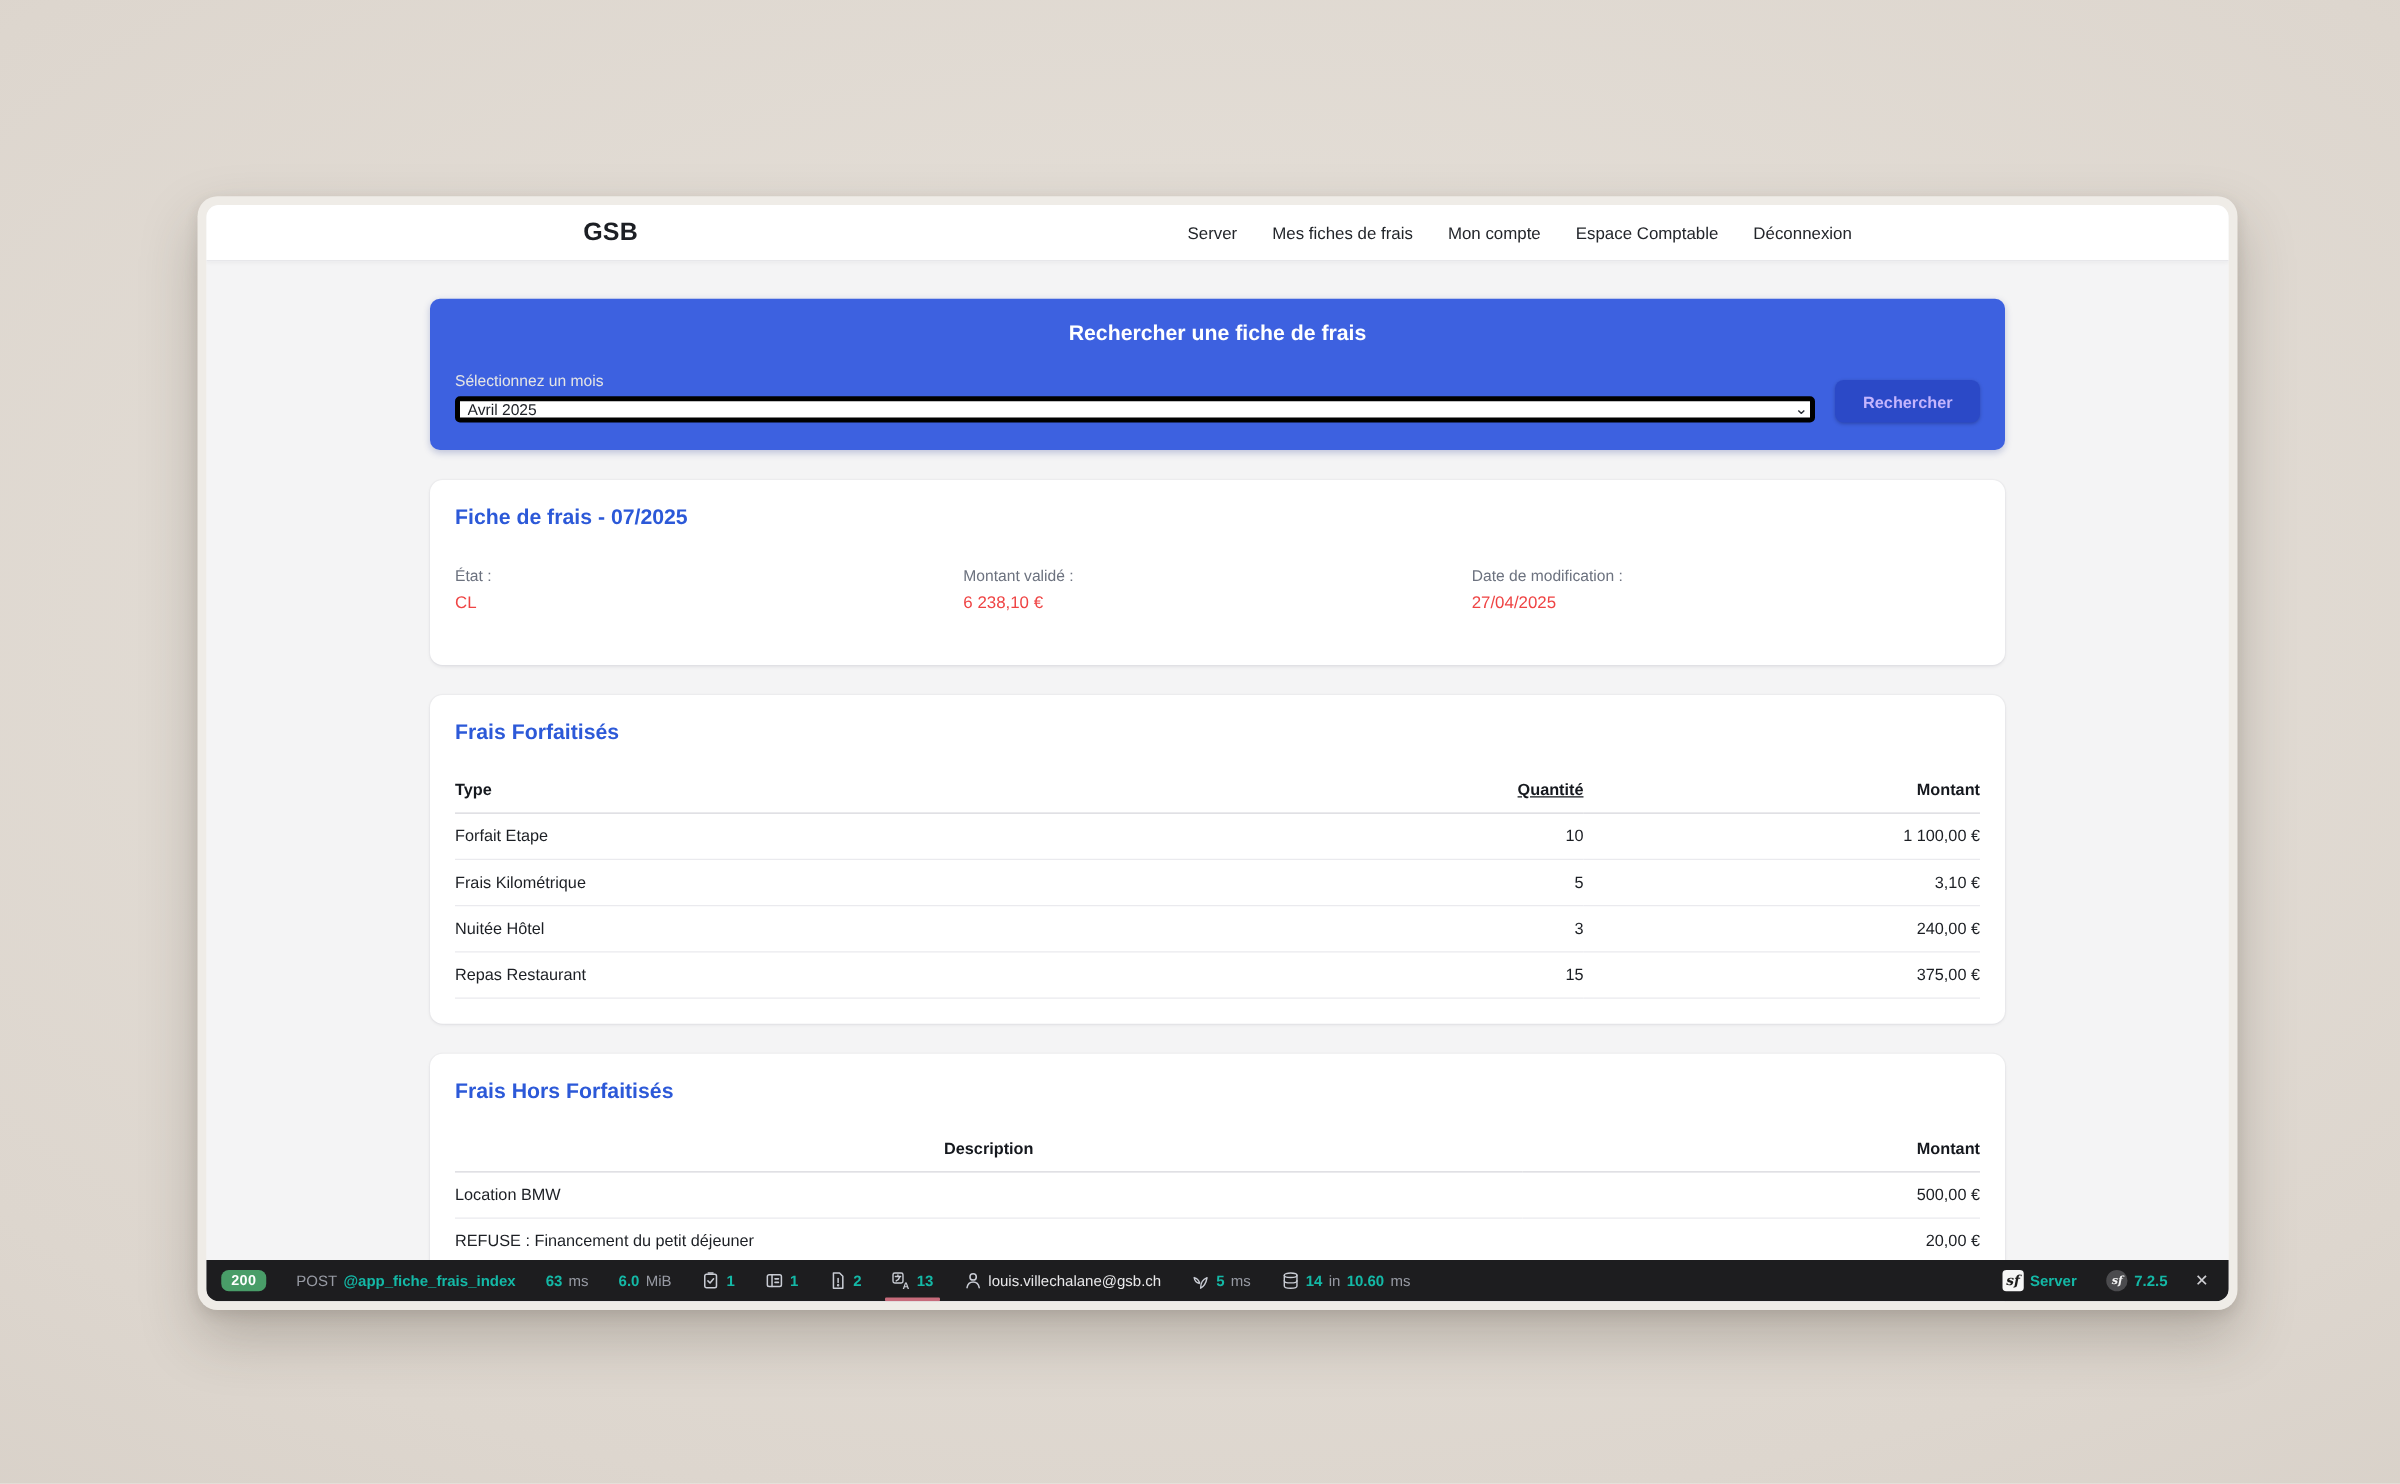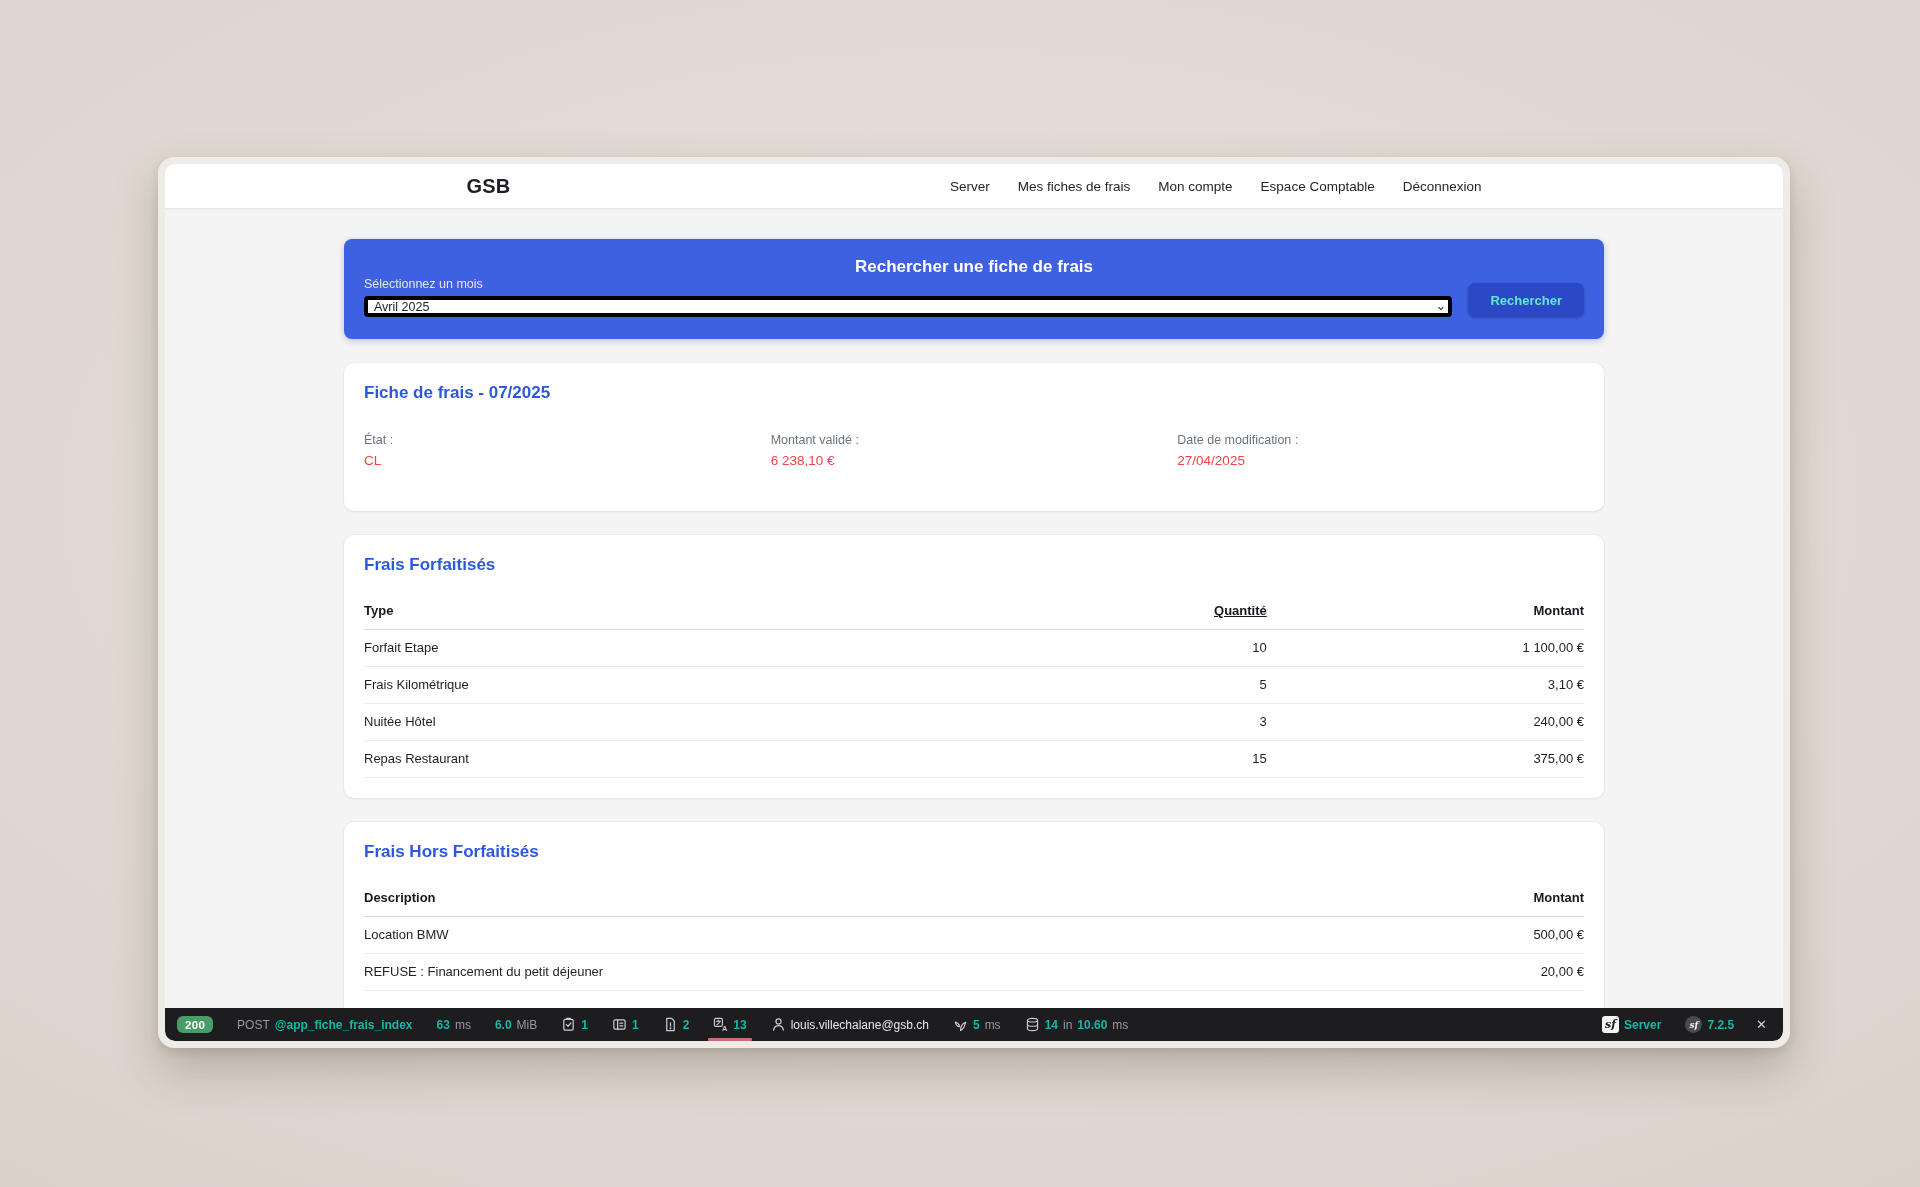--- a/index.html
+++ b/index.html
@@ -35,36 +35,36 @@
   }
   .brand{font-size:20px; font-weight:700; color:#1c1f24; letter-spacing:.2px;text-align:center;}
   .main-nav{display:flex; align-items:center; gap:28px;}
   .nav-item{font-size:13.5px; color:#23262b; text-decoration:none; cursor:pointer; white-space:nowrap;}
   
   .container{width:1260px; margin:0 auto;}
   .search-panel{
     margin-top:30px; background:var(--panel_blue); border-radius:8px;
     padding:18px 20px 22px; box-shadow:0 2px 6px rgba(30,50,140,.25); color:#fff;
   }
-  .search-title{text-align:center; font-size:17px; font-weight:700; }
+  .search-title{text-align:center; font-size:17px; font-weight:700; margin-bottom:21px;}
   .search-row{display:flex; align-items:flex-end; gap:16px;}
   .select-group{flex:1;}
   .select-label{display:block; font-size:12.5px; margin-bottom:5px; color:#e5e5e5;}
   .select-wrap{position:relative;}
   select.month-select{
     width:100%; height:21px; border:4px solid #000000; border-radius:4px; background:#fff;
     font-family:inherit; font-size:12.5px; color:#1c1f24; padding:0 32px 0 6px;
     -webkit-appearance:none; appearance:none; outline:none;
   }
   .select-chevron{
     position:absolute; right:6px; top:50%; transform:translateY(-62%);
     font-size:13px; color:#2b2f36; pointer-events:none; line-height:1;
   }
   .search-button{
-    height:34px; padding:0 22px; background:var(--button_blue); color:#5eead4;
+    height:34px; padding:0 22px; background:var(--button_blue); color:#c4b5fd;
     border:none; border-radius:7px; font-family:inherit; font-size:13px; font-weight:700;
     cursor:pointer; box-shadow:0 1px 3px rgba(0,0,30,.25); white-space:nowrap;
   }
   .card{
     background:#fff; border-radius:10px; margin-top:24px; padding:20px 20px;
     box-shadow:0 1px 3px rgba(20,20,40,.07), 0 0 0 1px rgba(20,20,40,.02);
   }
   .card-title{font-size:17px; font-weight:700; color:var(--title_blue); margin-bottom:18px;}
   .fiche-card{min-height:148px;}
   .fiche-card .card-title{margin-bottom:30px;}
@@ -72,21 +72,21 @@
   .field-label{font-size:12.5px; color:#6c727f; margin-bottom:6px;}
   .field-value{font-size:13.5px; color:#ef4444;}
   table{width:100%; border-collapse:collapse;}
   th{
     font-size:13px; font-weight:700; color:#15181e; text-align:left;
     padding:10px 0 11px; border-bottom:1px solid #d6d6db;
   }
   td{font-size:13px; color:#1c1f24; padding:10px 0 11px; border-bottom:1px solid #eaeaee;}
   .num, th.num{text-align:right;}
   .col-type{width:60%;} .col-qty{width:14%;text-decoration:underline;} .col-amount{width:26%;}
-  .col-desc{width:70%;} .col-amount2{width:30%;}
+  .col-desc{width:70%;text-align:center;} .col-amount2{width:30%;}
   .hors-card{min-height:235px;}
   
   .profiler{
     position:absolute; left:0; right:0; bottom:0; height:33px; z-index:5;
     background:var(--toolbar_bg); border-radius:0 0 9px 9px;
     display:flex; align-items:center; padding:0 10px 0 12px;
     font-size:12px; color:#e8e8ea;
   }
   .seg{display:flex; align-items:center; gap:5px; padding:0 12px; height:100%; position:relative; cursor:pointer;}
   .seg:first-child{padding-left:0;}

